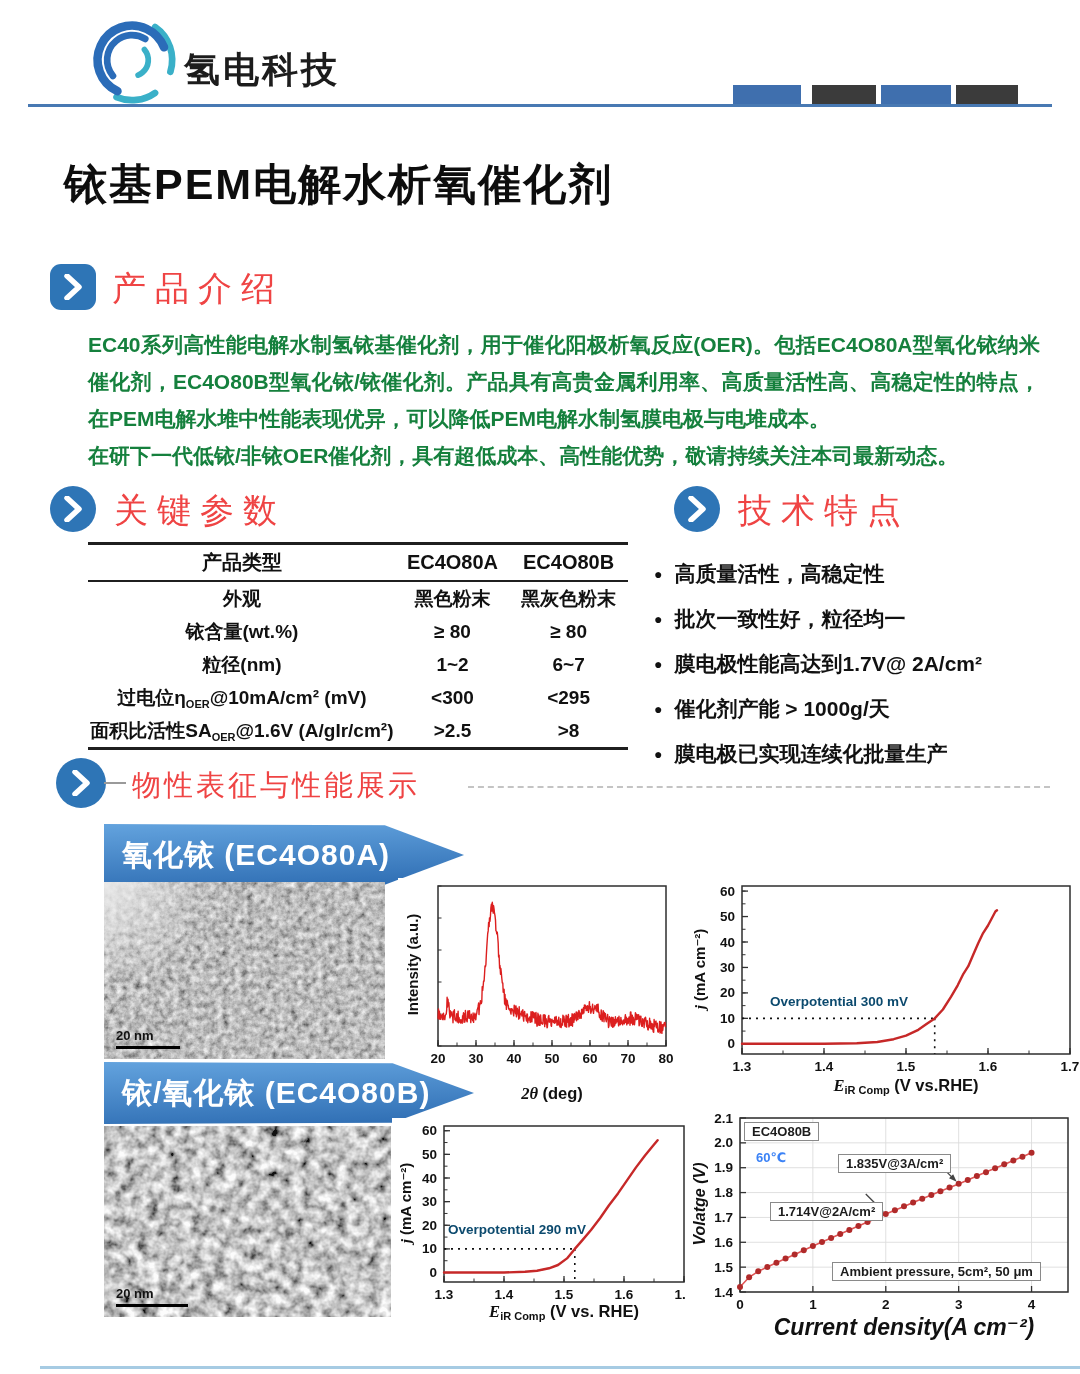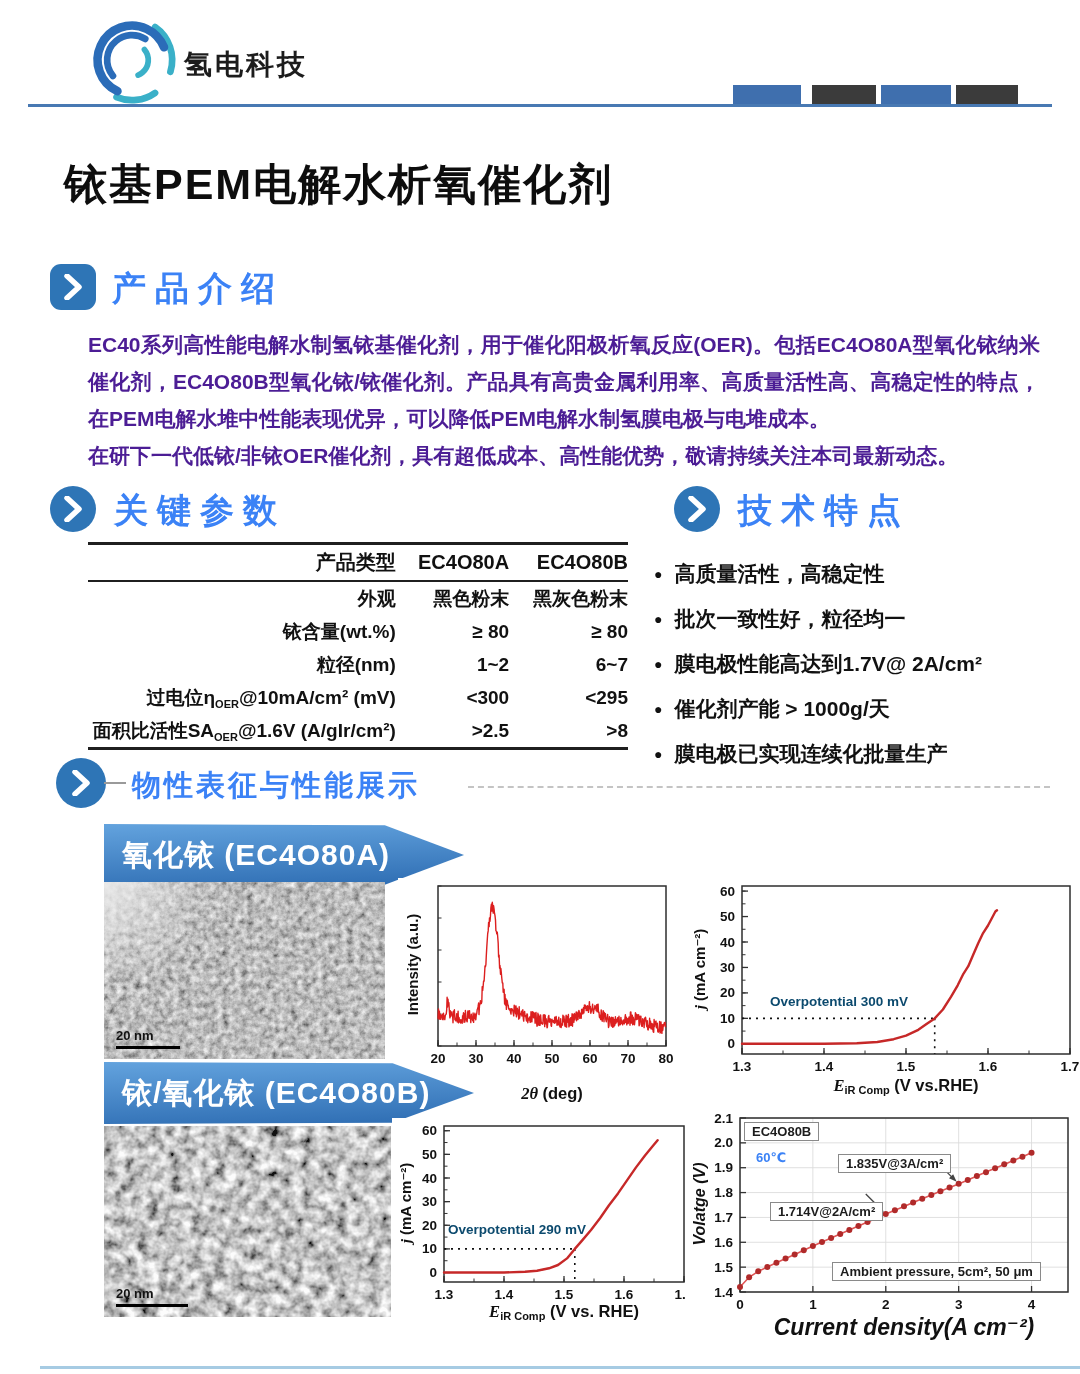--- a/index.html
+++ b/index.html
@@ -1,35 +1,35 @@
 <!DOCTYPE html>
 <html><head>
 <meta charset="utf-8">
 <style>
   html,body{margin:0;padding:0;background:#e8e8e8;}
   #canvas{position:relative;width:1080px;height:1374px;background:#ffffff;overflow:hidden;
           font-family:"Liberation Sans","DejaVu Sans",sans-serif;color:#111;}
   .abs{position:absolute;}
   
-  .logo-text{font-size:28px;font-weight:800;letter-spacing:3px;color:#1c1c1c;}
+  .logo-text{font-size:36px;font-weight:800;letter-spacing:3px;color:#1c1c1c;}
   .bar{width:68px;height:22px;}
   .hrule{background:#4879b3;}
   .page-title{font-size:43px;font-weight:900;letter-spacing:2px;color:#0d0d0d;white-space:nowrap;}
   
   .sec-icon{background:#2e75b6;display:flex;align-items:center;justify-content:center;}
   .sq{border-radius:11px;}
   .round{border-radius:50%;}
-  .sec-title{font-size:34px;font-weight:700;color:#3b82f6;letter-spacing:9px;white-space:nowrap;}
+  .sec-title{font-size:34px;font-weight:400;color:#ef4444;letter-spacing:9px;white-space:nowrap;}
   .sec-title.small{font-size:29px;letter-spacing:3px;}
   
-  .intro{width:952px;font-size:21px;font-weight:700;line-height:37px;text-align:justify;color:#4c1d95;}
+  .intro{width:952px;font-size:21px;font-weight:700;line-height:37px;text-align:justify;color:#15803d;}
   .intro p{margin:0;}
   
   .tbl{width:540px;border-top:3px solid #1f1f1f;border-bottom:3px solid #1f1f1f;}
-  .trow{display:flex;align-items:center;height:33px;text-align:right;font-size:19px;font-weight:700;}
+  .trow{display:flex;align-items:center;height:33px;text-align:center;font-size:19px;font-weight:700;}
   .trow.thead{height:35px;border-bottom:2px solid #1f1f1f;font-size:20px;}
   .c1{width:57%;}.c2{width:21%;}.c3{width:22%;}
   .subtxt{font-size:11px;vertical-align:-4px;font-weight:700;}
   
   .feat{width:410px;}
   .feat-item{display:flex;align-items:baseline;margin-bottom:17px;font-size:21px;font-weight:700;}
   .dot{font-size:14px;margin-right:12px;transform:translateY(-2px);}
   
   .miniline{height:2px;background:#9a9a9a;}
   .dashline{border-top:2px dashed #c4c4c4;}

